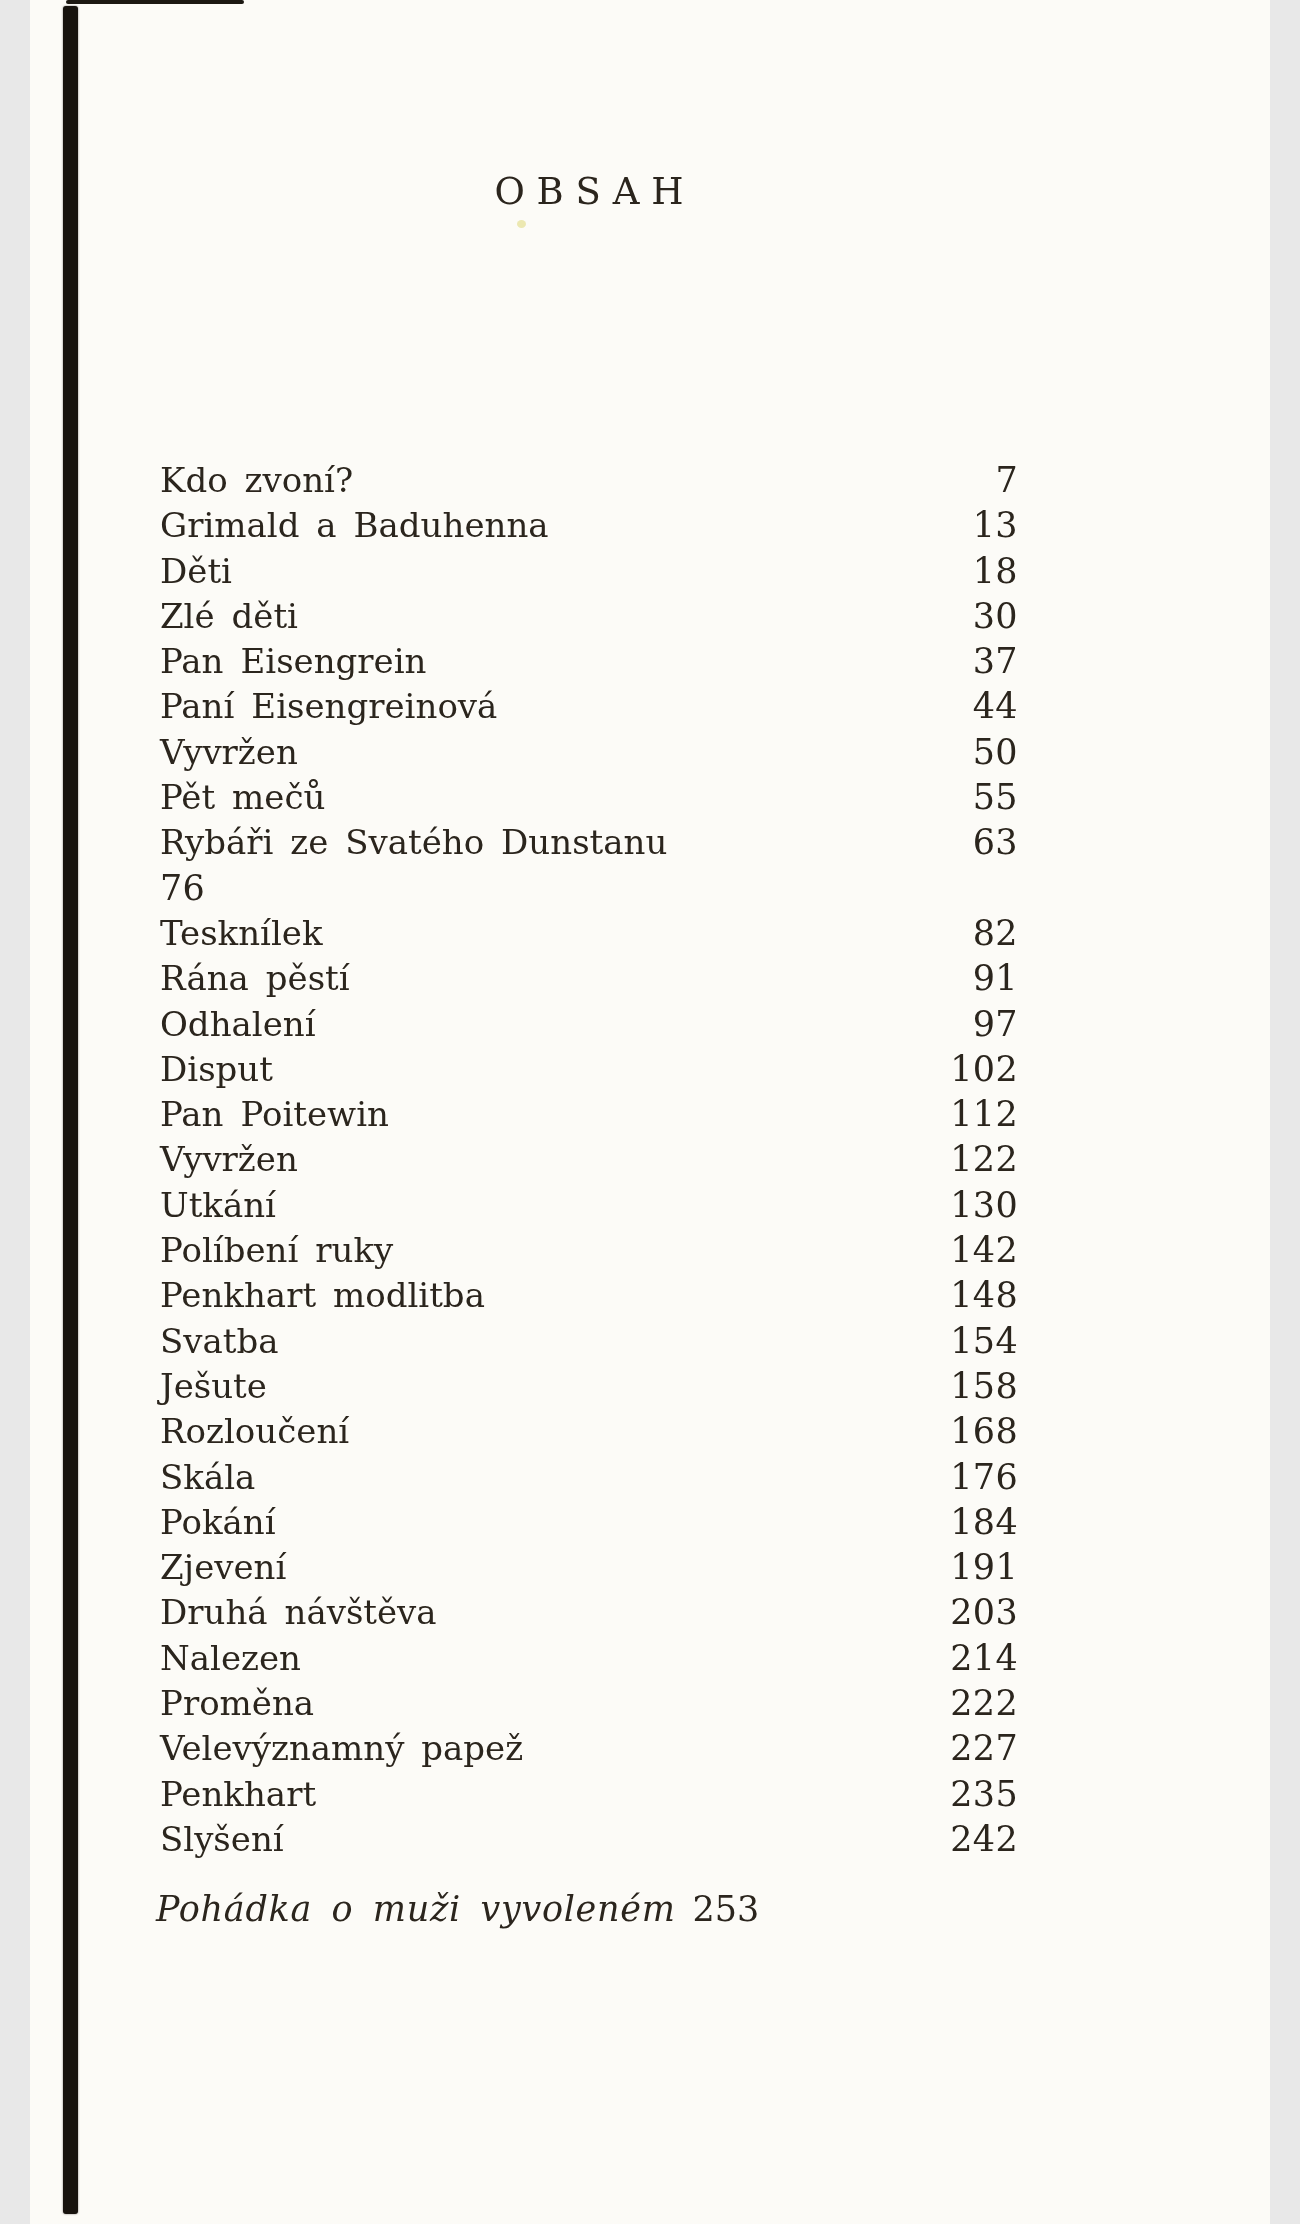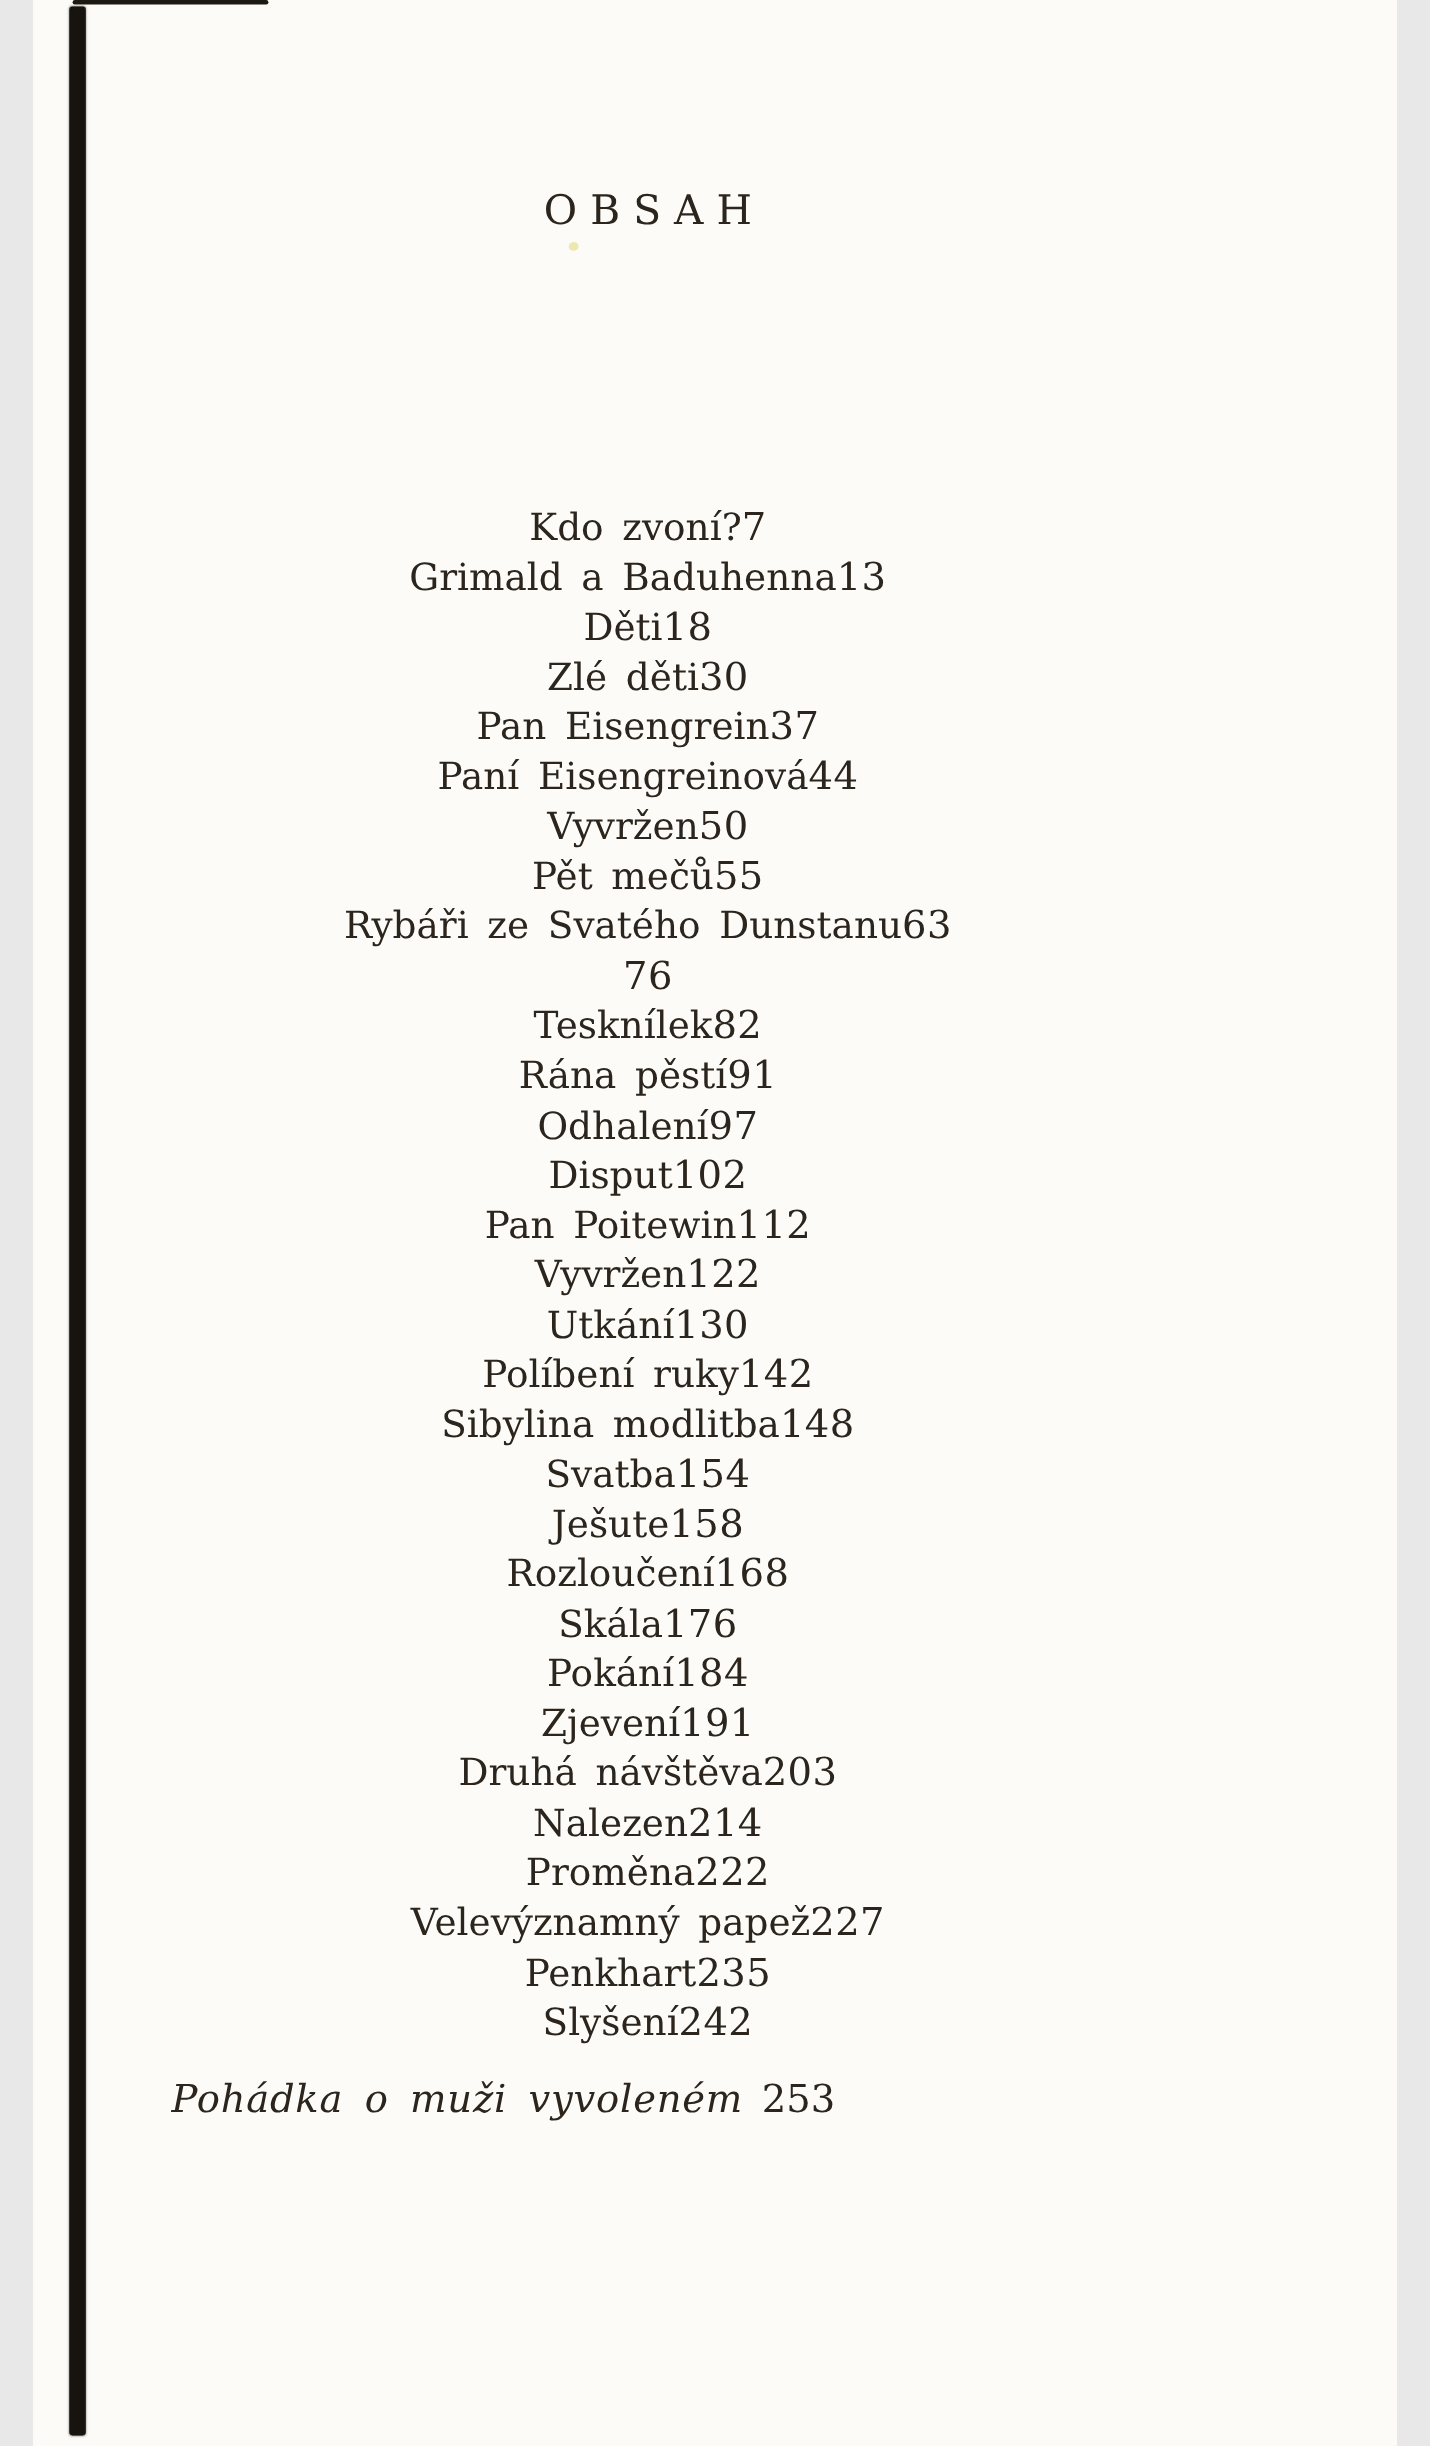--- a/index.html
+++ b/index.html
@@ -63,21 +63,21 @@
   }
   
   .toc {
     position: absolute;
     top: 458px;
     left: 130px;
     width: 858px;
   }
   .toc-row {
     display: flex;
-    justify-content: center;
+    justify-content: space-between;
     align-items: baseline;
     height: 45.3px;
     line-height: 45.3px;
   }
   .toc-title {
     font-size: 34px;
     word-spacing: 0.18em;
     white-space: nowrap;
   }
   .toc-page {
@@ -202,21 +202,21 @@
     <span class="toc-title">Utkání</span>
     <span class="toc-page">130</span>
   </div>
 
   <div class="toc-row">
     <span class="toc-title">Políbení ruky</span>
     <span class="toc-page">142</span>
   </div>
 
   <div class="toc-row">
-    <span class="toc-title">Sibylina modlitba</span>
+    <span class="toc-title">Penkhart modlitba</span>
     <span class="toc-page">148</span>
   </div>
 
   <div class="toc-row">
     <span class="toc-title">Svatba</span>
     <span class="toc-page">154</span>
   </div>
 
   <div class="toc-row">
     <span class="toc-title">Ješute</span>

